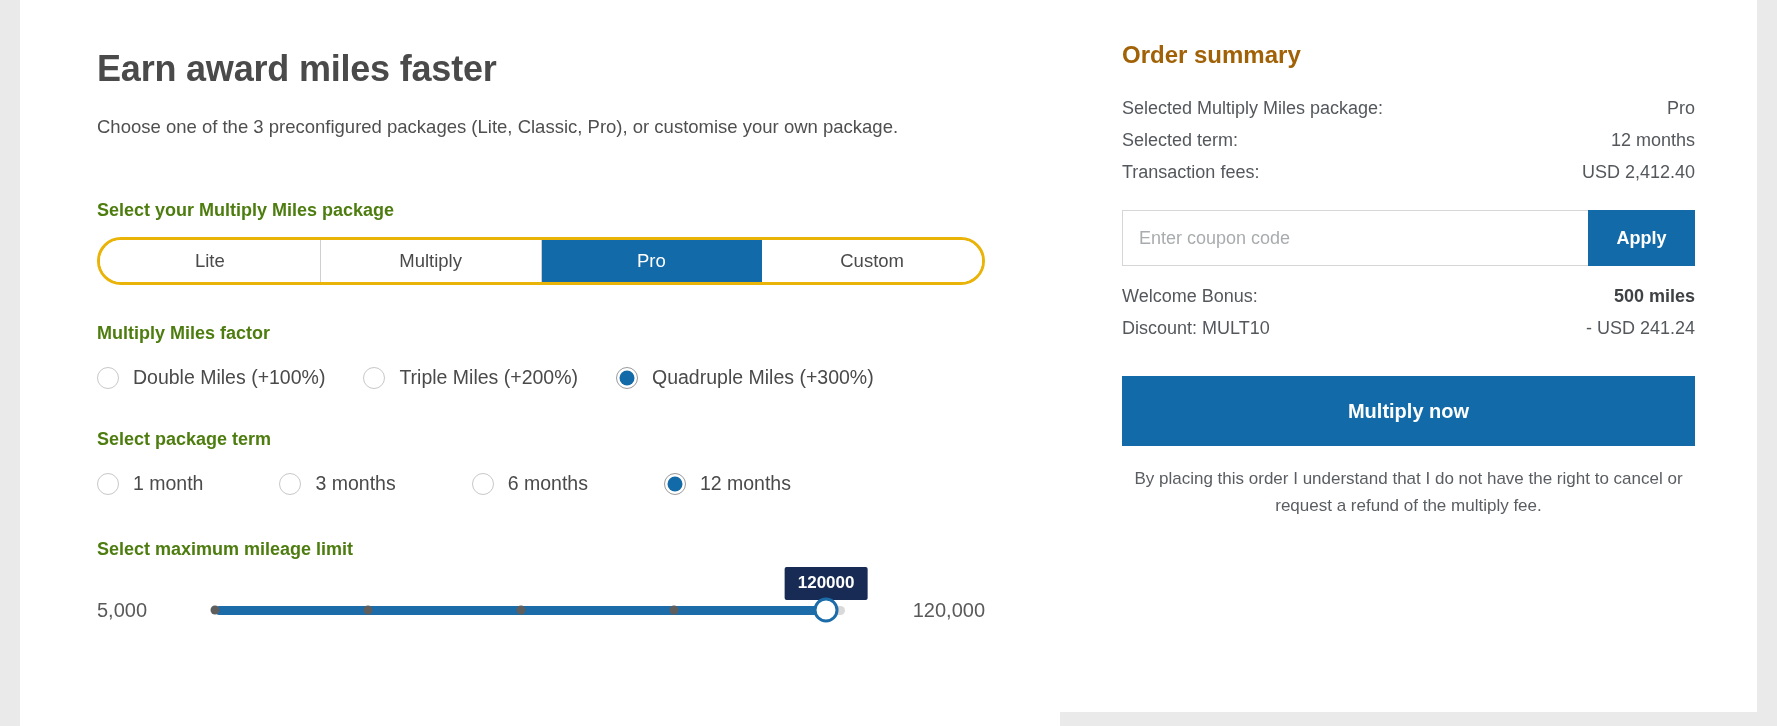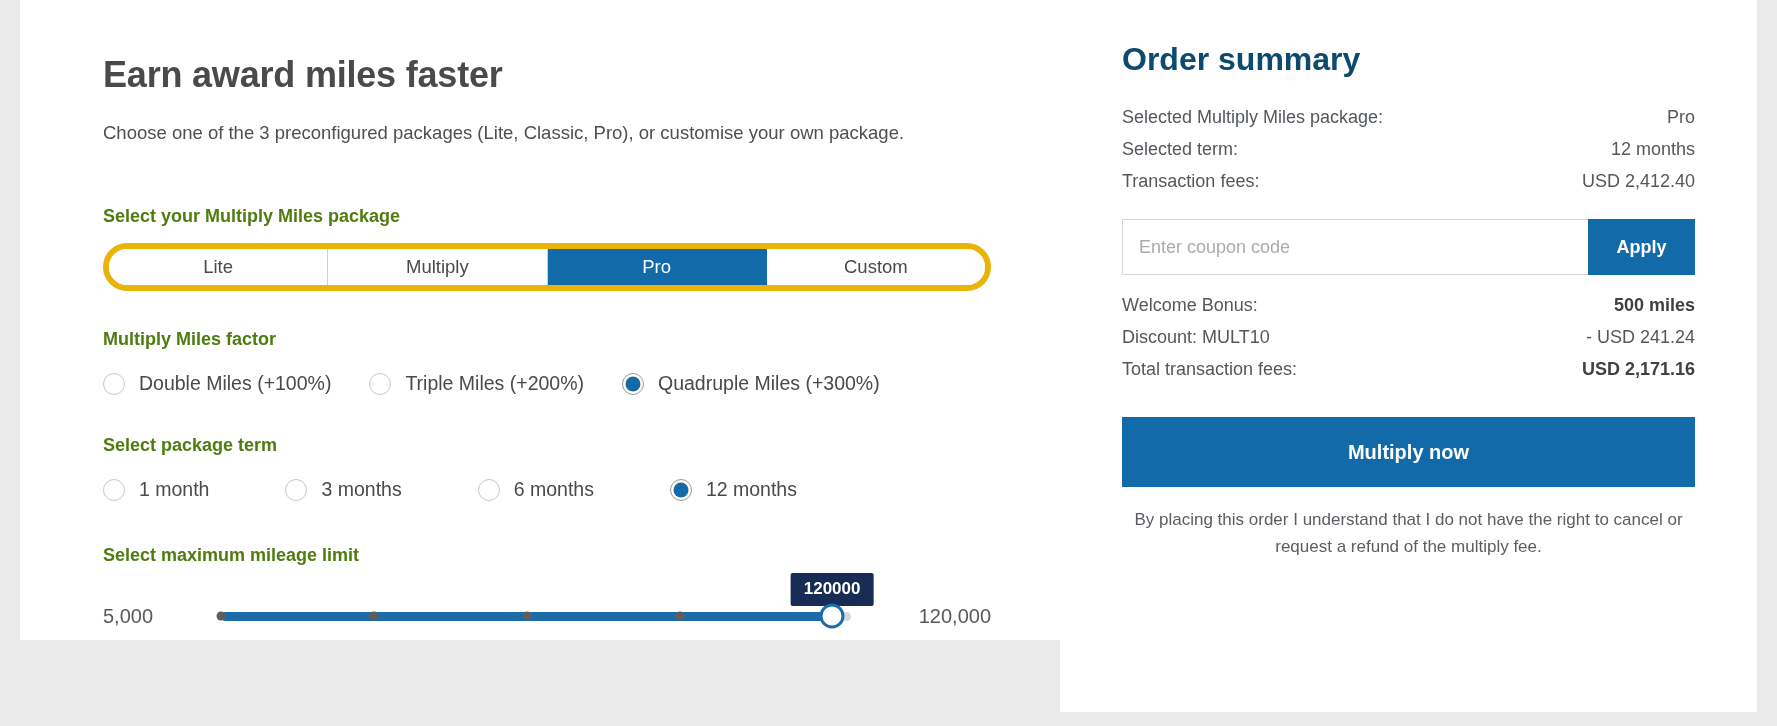--- a/index.html
+++ b/index.html
@@ -20,24 +20,24 @@
     display: flex;
     align-items: flex-start;
   }
 
   
   .left-panel {
     position: absolute;
     left: 20px;
     top: 0;
     width: 1040px;
-    height: 640px;
-    background: #ffffff;
-    box-sizing: border-box;
-    padding: 13px;
+    height: 726px;
+    background: #ffffff;
+    box-sizing: border-box;
+    padding: 7px;
   }
   .left-inner {
     padding: 42px 0 0 70px;
   }
   .h1 {
     font-family: "Liberation Sans Narrow", "Liberation Sans", sans-serif;
     font-size: 36px;
     font-weight: bold;
     color: #4a4a4a;
     letter-spacing: -0.2px;
@@ -61,21 +61,21 @@
     margin: 0;
   }
 
   .pkg-wrap { margin-top: 58px; }
   .pkg-label { margin-bottom: 16px; }
 
   .segmented {
     display: flex;
     width: 888px;
     height: 48px;
-    border: 6px solid #eab308;
+    border: 3px solid #eab308;
     border-radius: 24px;
     overflow: hidden;
     background: #ffffff;
     box-sizing: border-box;
   }
   .seg {
     flex: 1 1 0;
     display: flex;
     align-items: center;
     justify-content: center;
@@ -236,23 +236,23 @@
     width: 697px;
     height: 712px;
     background: #ffffff;
     box-sizing: border-box;
   }
   .right-inner {
     padding: 42px 62px 0 62px;
   }
   .h2 {
     font-family: "Liberation Sans", sans-serif;
-    font-size: 32px;
-    font-weight: bold;
-    color: #0c4a6e;
+    font-size: 24px;
+    font-weight: bold;
+    color: #a16207;
     margin: 0 0 24px 0;
     line-height: 1.1;
   }
   .sum-row {
     display: flex;
     justify-content: space-between;
     align-items: baseline;
     font-family: "Liberation Sans", sans-serif;
     font-size: 18px;
     color: #54585c;
@@ -421,24 +421,20 @@
       </div>
 
       <div class="sum-row">
         <span>Welcome Bonus:</span>
         <span class="val bold">500 miles</span>
       </div>
       <div class="sum-row">
         <span>Discount: MULT10</span>
         <span class="val">- USD 241.24</span>
       </div>
-      <div class="sum-row">
-        <span>Total transaction fees:</span>
-        <span class="val bold">USD 2,171.16</span>
-      </div>
 
       <button class="cta">Multiply now</button>
 
       <div class="disclaimer">By placing this order I understand that I do not have the right to cancel or request a refund of the multiply fee.</div>
     </div>
   </div>
 
 </div>
 
 </body></html>

